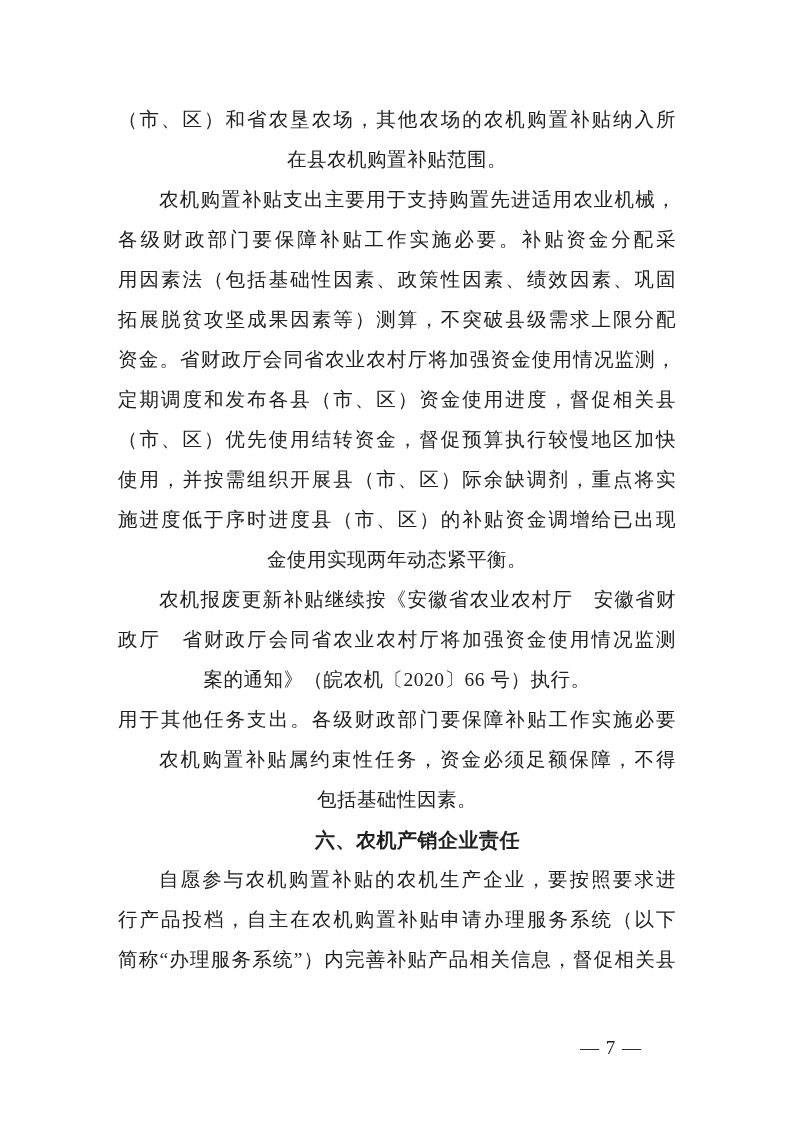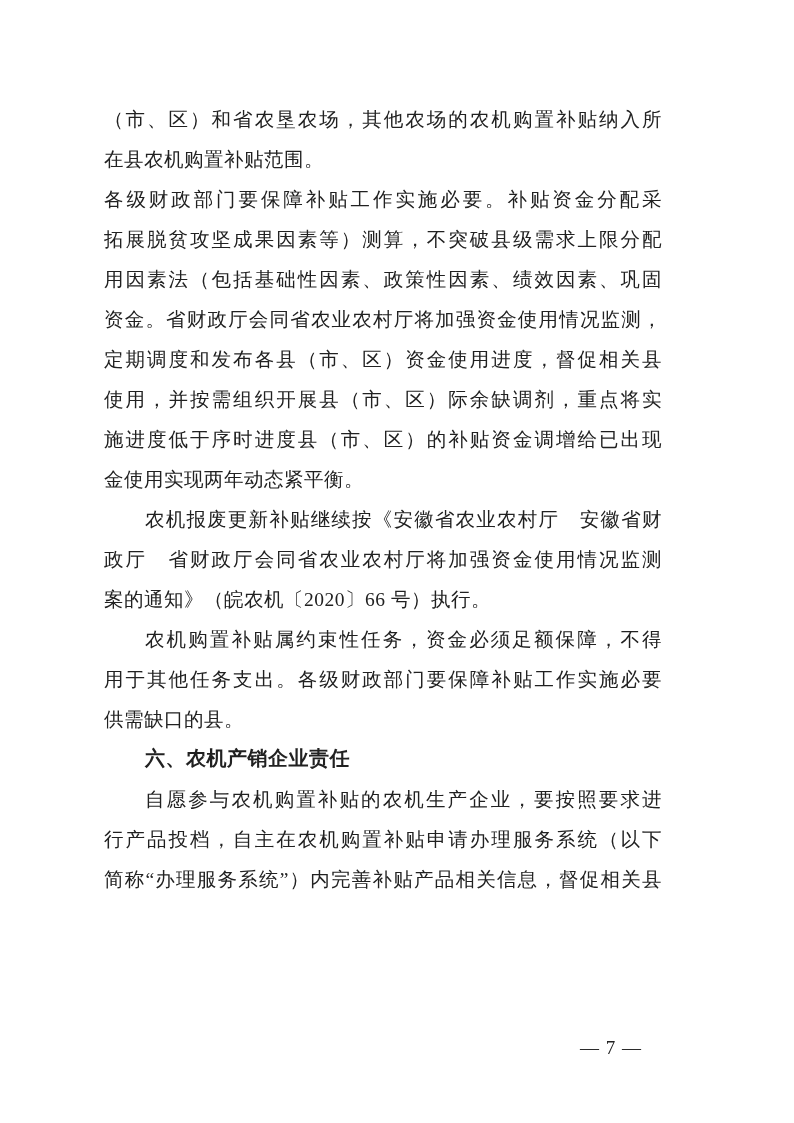--- a/index.html
+++ b/index.html
@@ -12,75 +12,77 @@
   .page {
     position: relative;
     width: 794px;
     height: 1123px;
     background: #ffffff;
     overflow: hidden;
     color: #212121;
   }
   .content {
     position: absolute;
-    left: 104px;
+    left: 118px;
     top: 100px;
     width: 558px;
   }
   .line {
     height: 40px;
     line-height: 40px;
     font-size: 19.5px;
     letter-spacing: 0.5px;
-    text-align: left;
+    text-align: center;
     overflow: hidden;
   }
   .line.justify {
     text-align: justify;
     text-align-last: justify;
   }
   .line.indent {
     padding-left: 41px;
   }
   .line.bold {
     font-weight: bold;
-    font-family: Liberation Mono, monospace;
+    font-family: Liberation Sans, sans-serif;
     font-size: 20px;
   }
   .footer {
     position: absolute;
     left: 580px;
     top: 1036px;
     font-size: 19px;
     line-height: 24px;
     color: #212121;
     letter-spacing: 1px;
   }
 </style>
 </head>
 <body>
 
 <div class="page">
   <div class="content" id="doc-lines">
       <div class="line justify">（市、区）和省农垦农场，其他农场的农机购置补贴纳入所</div>
       <div class="line">在县农机购置补贴范围。</div>
+      <div class="line justify indent">农机购置补贴支出主要用于支持购置先进适用农业机械，</div>
       <div class="line justify">各级财政部门要保障补贴工作实施必要。补贴资金分配采</div>
+      <div class="line justify">用因素法（包括基础性因素、政策性因素、绩效因素、巩固</div>
       <div class="line justify">拓展脱贫攻坚成果因素等）测算，不突破县级需求上限分配</div>
-      <div class="line justify">用因素法（包括基础性因素、政策性因素、绩效因素、巩固</div>
       <div class="line justify">资金。省财政厅会同省农业农村厅将加强资金使用情况监测，</div>
       <div class="line justify">定期调度和发布各县（市、区）资金使用进度，督促相关县</div>
+      <div class="line justify">（市、区）优先使用结转资金，督促预算执行较慢地区加快</div>
       <div class="line justify">使用，并按需组织开展县（市、区）际余缺调剂，重点将实</div>
       <div class="line justify">施进度低于序时进度县（市、区）的补贴资金调增给已出现</div>
       <div class="line">金使用实现两年动态紧平衡。</div>
       <div class="line justify indent">农机报废更新补贴继续按《安徽省农业农村厅　安徽省财</div>
       <div class="line justify">政厅　省财政厅会同省农业农村厅将加强资金使用情况监测</div>
       <div class="line">案的通知》（皖农机〔2020〕66 号）执行。</div>
+      <div class="line justify">用于其他任务支出。各级财政部门要保障补贴工作实施必要</div>
       <div class="line justify indent">农机购置补贴属约束性任务，资金必须足额保障，不得</div>
-      <div class="line justify">用于其他任务支出。各级财政部门要保障补贴工作实施必要</div>
-      <div class="line">供需缺口的县。</div>
+      <div class="line">包括基础性因素。</div>
       <div class="line indent bold">六、农机产销企业责任</div>
       <div class="line justify indent">自愿参与农机购置补贴的农机生产企业，要按照要求进</div>
       <div class="line justify">行产品投档，自主在农机购置补贴申请办理服务系统（以下</div>
       <div class="line justify">简称“办理服务系统”）内完善补贴产品相关信息，督促相关县</div>
     </div>
   <div class="footer">
     <span>— 7 —</span>
   </div>
 </div>
 

